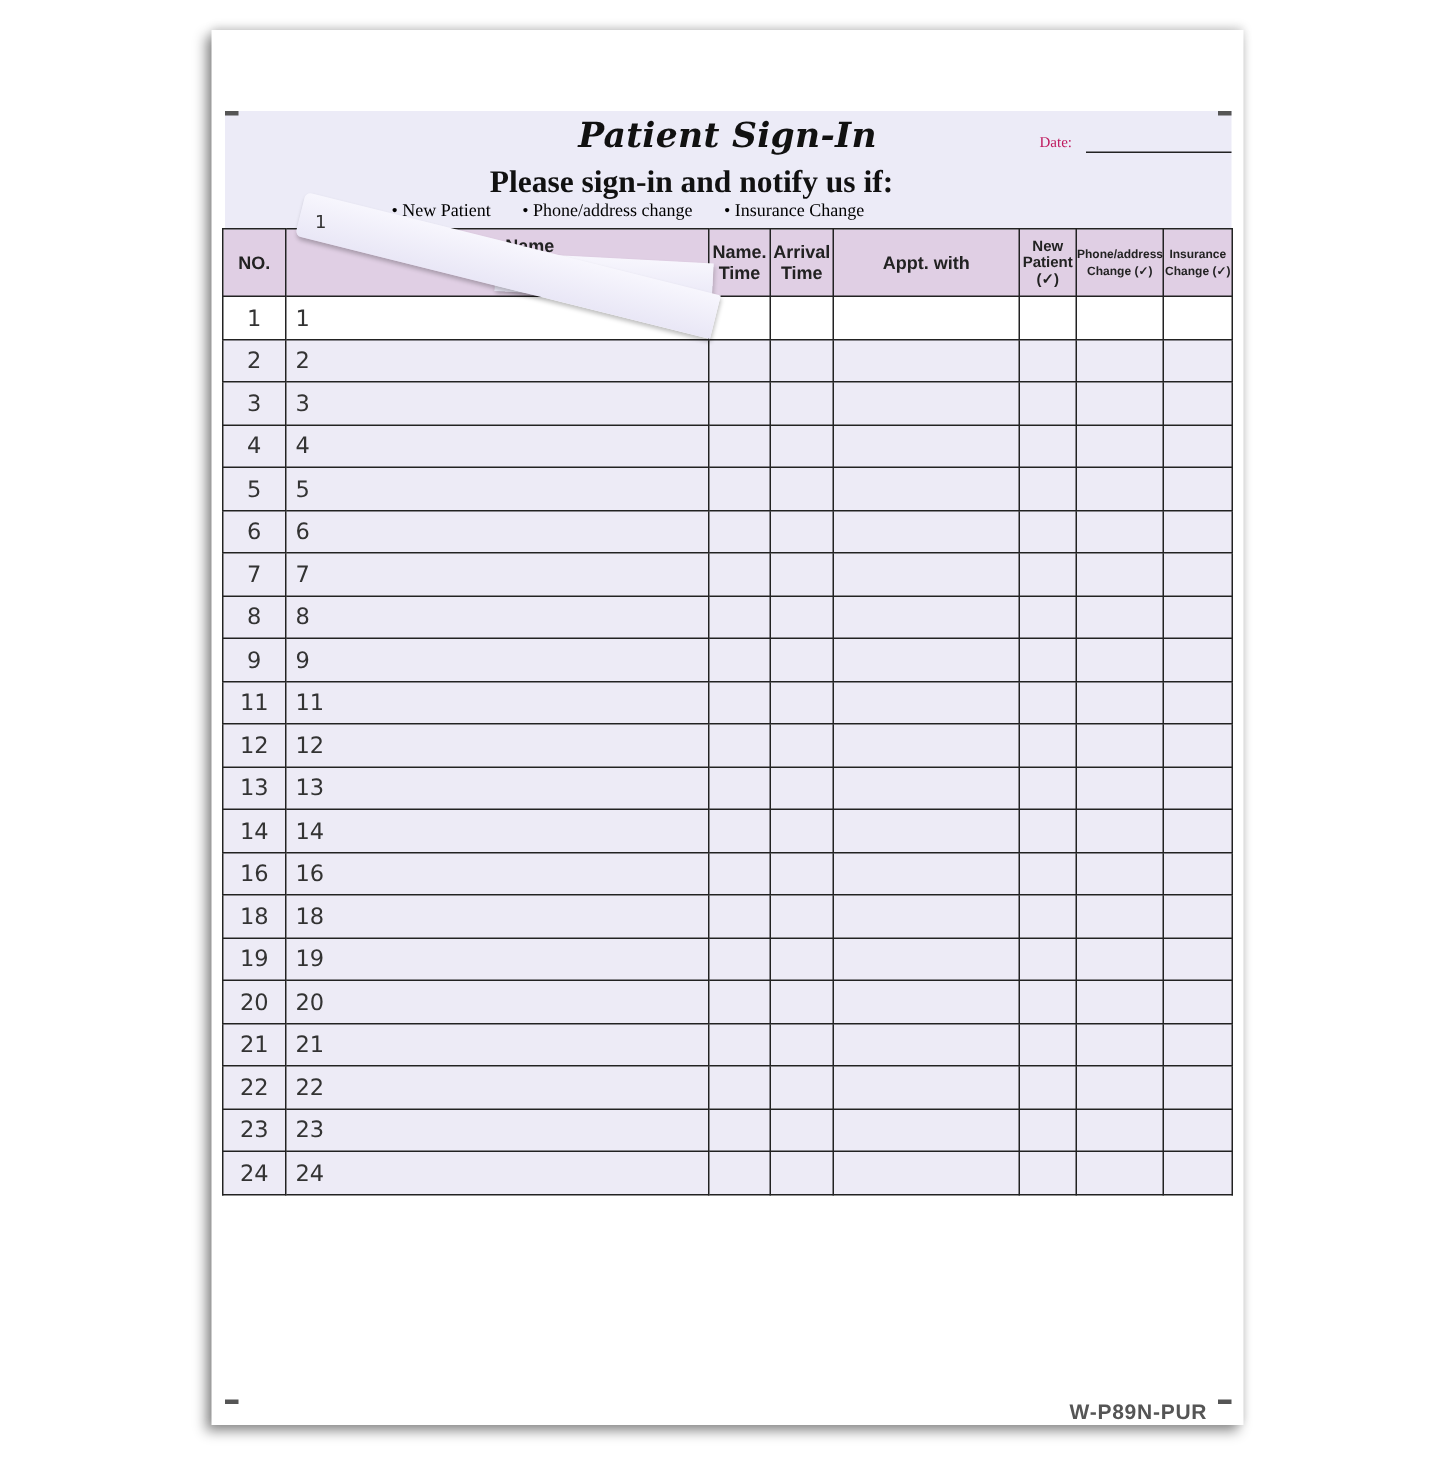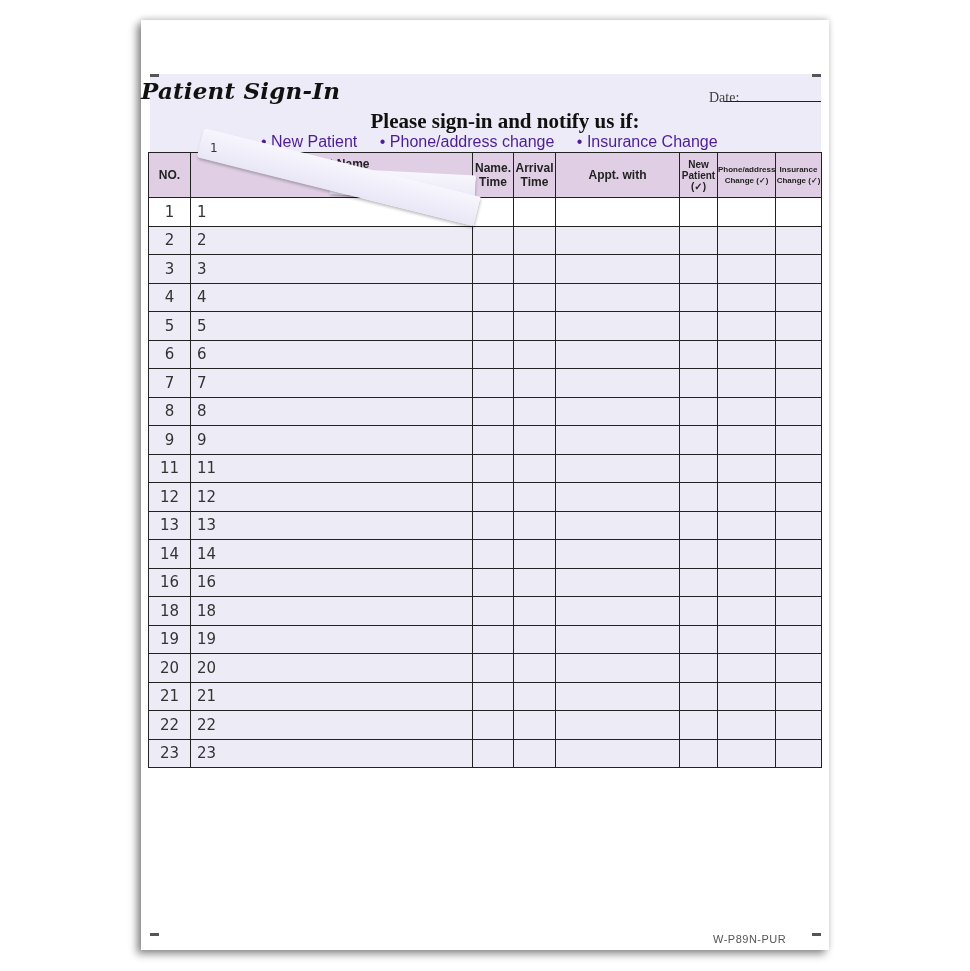--- a/index.html
+++ b/index.html
@@ -8,33 +8,33 @@
     position: absolute; left: 141px; top: 20px; width: 688px; height: 930px;
     background: #ffffff;
     box-shadow: -4px 4px 8px rgba(0,0,0,0.45), 0 -2px 6px rgba(0,0,0,0.15);
   }
   .form-area {
     position: absolute; left: 9px; top: 54px; width: 671px; height: 100px;
     background: #ecebf7;
   }
   .tick { position: absolute; width: 9px; height: 3px; background: #555; }
   .title {
-    position: absolute; left: 0; width: 688px; top: 57px; text-align: left;
+    position: absolute; left: 0; width: 688px; top: 57px; text-align: center;
     font-family: "DejaVu Serif", serif; font-style: italic; font-weight: bold;
     font-size: 23px; color: #111; letter-spacing: 0.2px;
   }
-  .date-label { position: absolute; left: 568px; top: 70px; font-family: "Liberation Serif", serif; font-size: 14px; color: #404040; }
+  .date-label { position: absolute; left: 552px; top: 70px; font-family: "Liberation Serif", serif; font-size: 10px; color: #be185d; }
   .date-line { position: absolute; left: 583px; top: 81px; width: 97px; height: 1px; background: #222; }
   .subtitle {
     position: absolute; left: 0; width: 640px; top: 89px; text-align: center;
-    font-family: "Liberation Serif", serif; font-weight: bold; font-size: 21px; color: #111; margin-left: 44px;
+    font-family: "Liberation Serif", serif; font-weight: bold; font-size: 21px; color: #111;
   }
   .bullets {
     position: absolute; left: 120px; top: 113px; width: 520px;
-    font-family: Liberation Sans, sans-serif; font-size: 16px; color: #4c1d95; white-space: nowrap;
+    font-family: Liberation Serif, serif; font-size: 12px; color: #000000; white-space: nowrap;
   }
   .bullets span { margin-right: 18px; }
   table.grid {
     position: absolute; left: 7px; top: 132px; border-collapse: collapse;
     table-layout: fixed; width: 673px;
   }
   table.grid th, table.grid td { border: 1.5px solid #222; padding: 0; }
   table.grid th {
     background: #e0cfe4; height: 40px; font-family: "Liberation Sans", sans-serif;
     font-weight: bold; font-size: 12px; color: #222; text-align: center; line-height: 14px;
@@ -55,21 +55,21 @@
     box-shadow: 1px 2px 3px rgba(0,0,0,0.25);
   }
   .strip2 {
     position: absolute; left: 190px; top: 148px; width: 145px; height: 26px;
     background: linear-gradient(180deg, #f7f6fd 0%, #e9e7f6 100%);
     transform: rotate(3deg); transform-origin: 0 0;
     box-shadow: 1px 2px 3px rgba(0,0,0,0.2);
   }
   .strip-num { position: absolute; left: 69px; top: 121px; font-size: 12px; color: #333; font-family: "DejaVu Sans", sans-serif; }
   .footer-code {
-    position: absolute; left: 572px; top: 913px; font-size: 11px; font-weight: normal;
+    position: absolute; left: 572px; top: 913px; font-size: 14px; font-weight: bold;
     color: #555; font-family: "Liberation Sans", sans-serif; letter-spacing: 0.5px;
   }
 </style>
 </head>
 <body>
 
 <div class="sheet">
   <div class="form-area"></div>
   <div class="tick" style="left:9px; top:54px;"></div>
   <div class="tick" style="left:671px; top:54px;"></div>
@@ -306,20 +306,30 @@
         <tr>
           <td class="num">23</td>
           <td class="name">23</td>
           <td></td>
           <td></td>
           <td></td>
           <td></td>
           <td></td>
           <td></td>
         </tr>
+        <tr>
+          <td class="num">24</td>
+          <td class="name">24</td>
+          <td></td>
+          <td></td>
+          <td></td>
+          <td></td>
+          <td></td>
+          <td></td>
+        </tr>
       </tbody>
   </table>
 
   <div class="strip2"></div>
   <div class="strip"></div>
   <div class="strip-num">1</div>
 
   <div class="footer-code">W-P89N-PUR</div>
 </div>
 

